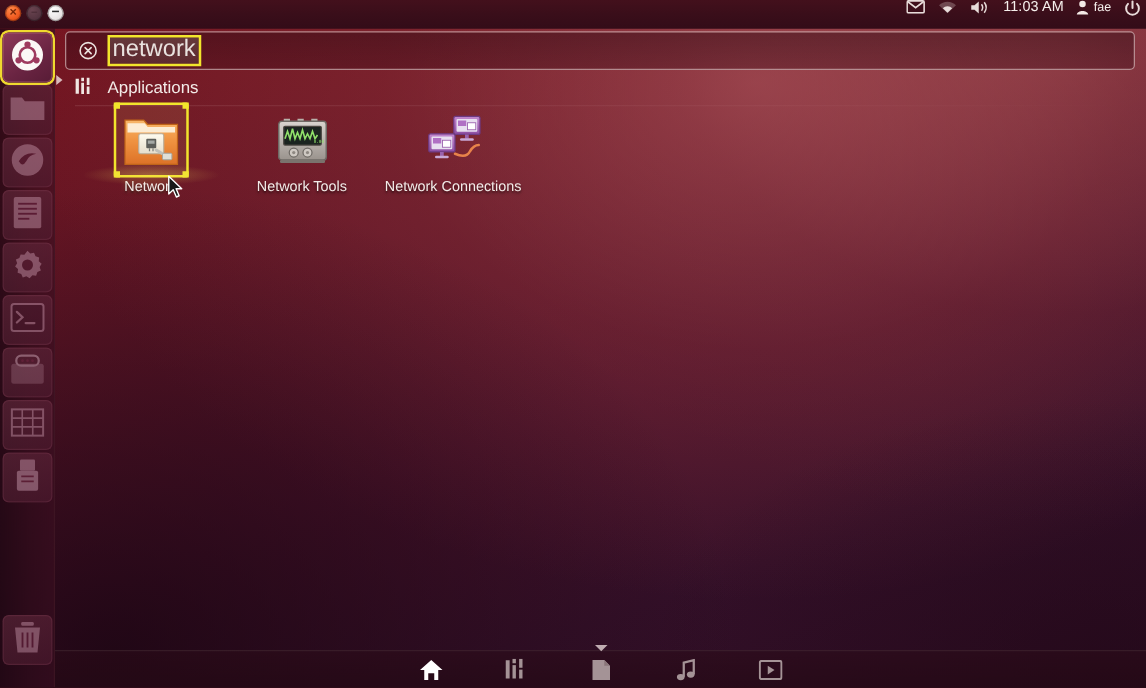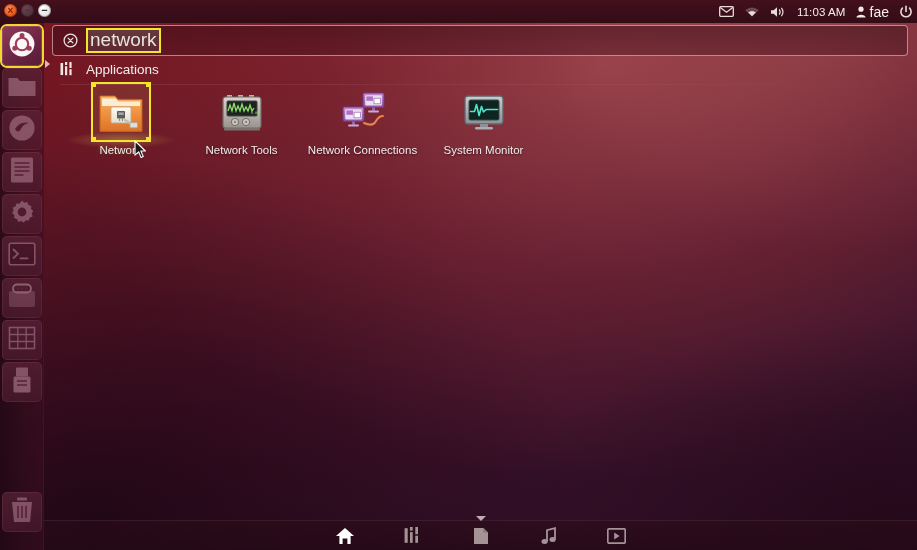--- a/index.html
+++ b/index.html
@@ -41,26 +41,26 @@
   #wc-close { left:4px; background:radial-gradient(circle at 36% 30%, #ff8a4a 0%, #f15d22 52%, #c63f10 100%);
               box-shadow:inset 0 0 0 1px rgba(0,0,0,0.30); }
   #wc-close .gl { color:#7a2808; font-size:10px; }
   #wc-min { left:21px; background:radial-gradient(circle at 36% 30%, #6a4450 0%, #543440 60%, #3f2630 100%);
             box-shadow:inset 0 0 0 1px rgba(0,0,0,0.28); }
   #wc-min .gl { color:#4d2e39; }
   #wc-max { left:38px; background:radial-gradient(circle at 36% 28%, #ffffff 0%, #e8e4e4 60%, #cfc9c9 100%);
             box-shadow:inset 0 0 0 1px rgba(0,0,0,0.30); }
   #wc-max .gl { color:#2d2d2d; font-size:11px; }
 
-  #tray { position:absolute; right:4px; top:0; height:23px; display:flex; align-items:center; gap:10px;
+  #tray { position:absolute; right:4px; top:0; height:23px; display:flex; align-items:flex-start; gap:10px;
           color:#f2e9e6; font-size:11.5px; }
   #tray .tr { display:flex; align-items:center; justify-content:center; opacity:0.94; }
   #tray svg { display:block; }
   #clock { font-size:11.5px; letter-spacing:0.1px; color:#f6efec; }
-  #user { display:flex; align-items:center; gap:4px; font-size:14px; color:#f6efec; }
+  #user { display:flex; align-items:center; gap:4px; font-size:10px; color:#f6efec; }
 
   
   #launcher {
     position:absolute; left:0; top:23px; width:44px; height:527px;
     background:linear-gradient(90deg, rgba(33,8,20,0.80) 0%, rgba(48,12,27,0.66) 55%, rgba(58,14,32,0.60) 100%);
     border-right:1px solid rgba(120,50,65,0.30);
     z-index:35;
   }
   .ltile {
     position:relative; width:40px; height:40px; margin:2px auto 0 auto;
@@ -423,38 +423,20 @@
             <path d="M13 32.5 h3 v3.4 h-3 z" fill="#9a62ad"></path>
             <rect x="9" y="35.6" width="11" height="2" rx="1" fill="#c9a8d6"></rect>
           </g>
 
           <path d="M25 34 q9 4 12 -2 q3 -5 7 -5" fill="none" stroke="#e8834a" stroke-width="2" stroke-linecap="round"></path>
         </svg>
       </div>
       <div class="rlabel">Network Connections</div>
     </div>
 
-    <div class="result" id="result-3">
-      <div class="ricon">
-        <svg width="48" height="46" viewBox="0 0 48 46">
-          <defs>
-            <linearGradient id="smFrame" x1="0" y1="0" x2="0" y2="1">
-              <stop offset="0%" stop-color="#c9cdd1"></stop>
-                <stop offset="100%" stop-color="#8b9197"></stop>
-            </linearGradient>
-          </defs>
-          <rect x="5" y="7" width="38" height="28" rx="3" fill="url(#smFrame)" stroke="#5f646a" stroke-width="1.3"></rect>
-          <rect x="9" y="11" width="30" height="20" rx="1.5" fill="#0e2420" stroke="#3d4a46" stroke-width="1"></rect>
-          <path d="M10.5 22.5 h4 l2 -7 2.6 11 2.4 -9 2 5.5 2.6 -2.5 h11.4" fill="none" stroke="#57e3c8" stroke-width="1.6" stroke-linecap="round" stroke-linejoin="round"></path>
-          <path d="M20 35 h8 v3.4 h-8 z" fill="#8b9197"></path>
-          <rect x="15" y="38" width="18" height="2.4" rx="1.2" fill="#a7adb3"></rect>
-        </svg>
-      </div>
-      <div class="rlabel">System Monitor</div>
-    </div>
   </div>
 
   <span id="cursor">
     <svg width="13" height="19" viewBox="0 0 13 19">
       <path d="M1 1 L1 15.2 L4.6 11.8 L7.1 17.6 L9.3 16.6 L6.9 11 L11.4 11 Z" fill="#1a1a1a" stroke="#ffffff" stroke-width="1.1" stroke-linejoin="round"></path>
     </svg>
   </span>
 
   <div id="lensbar">
     <div id="lens-wrap">

